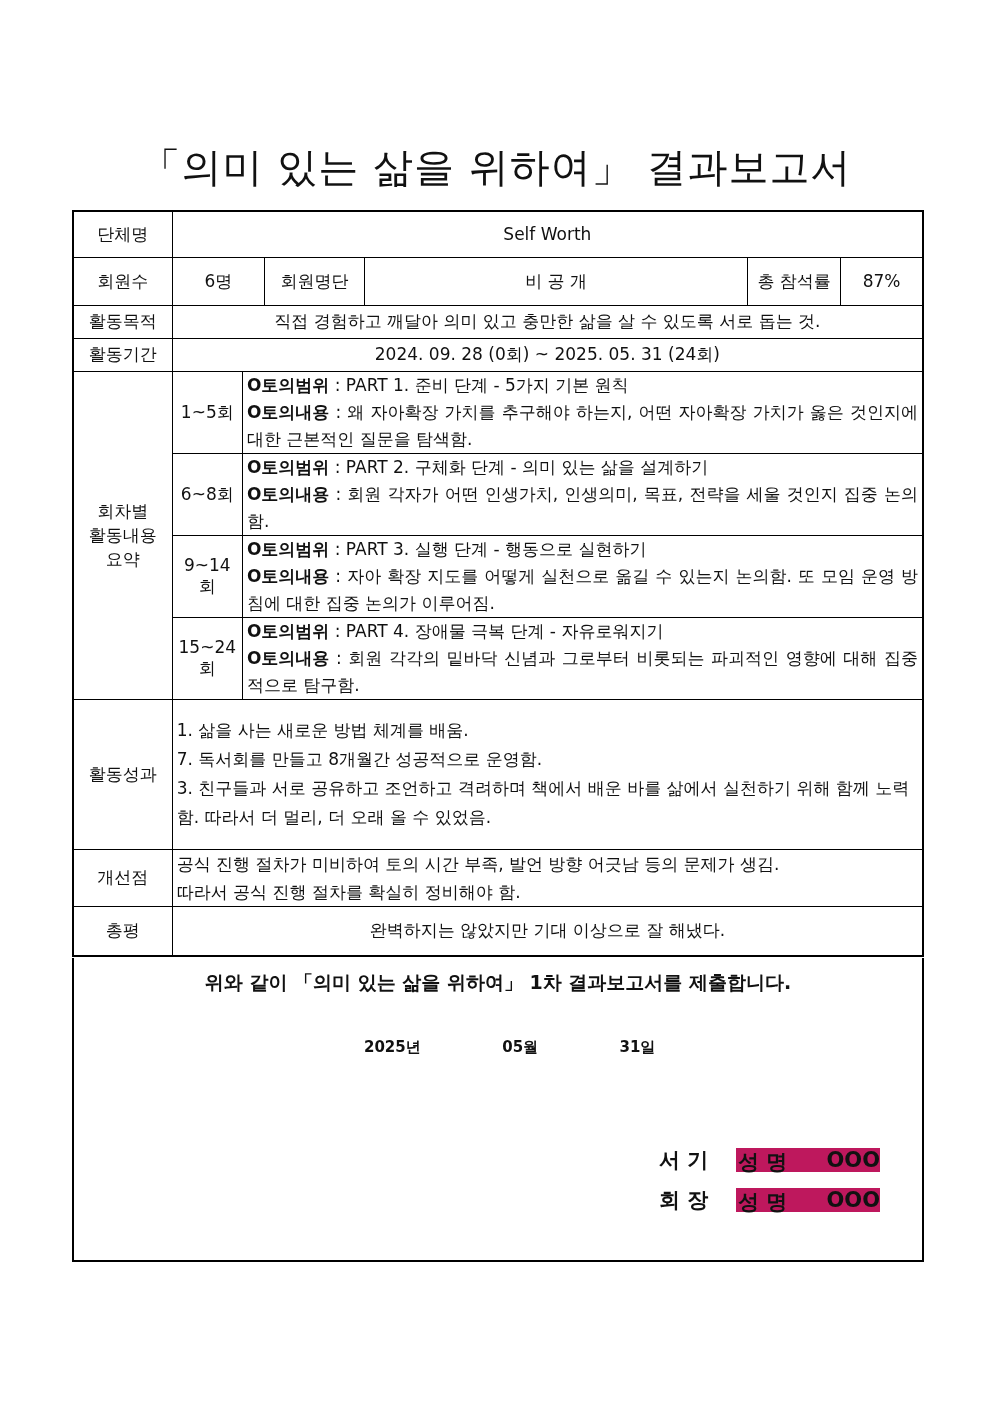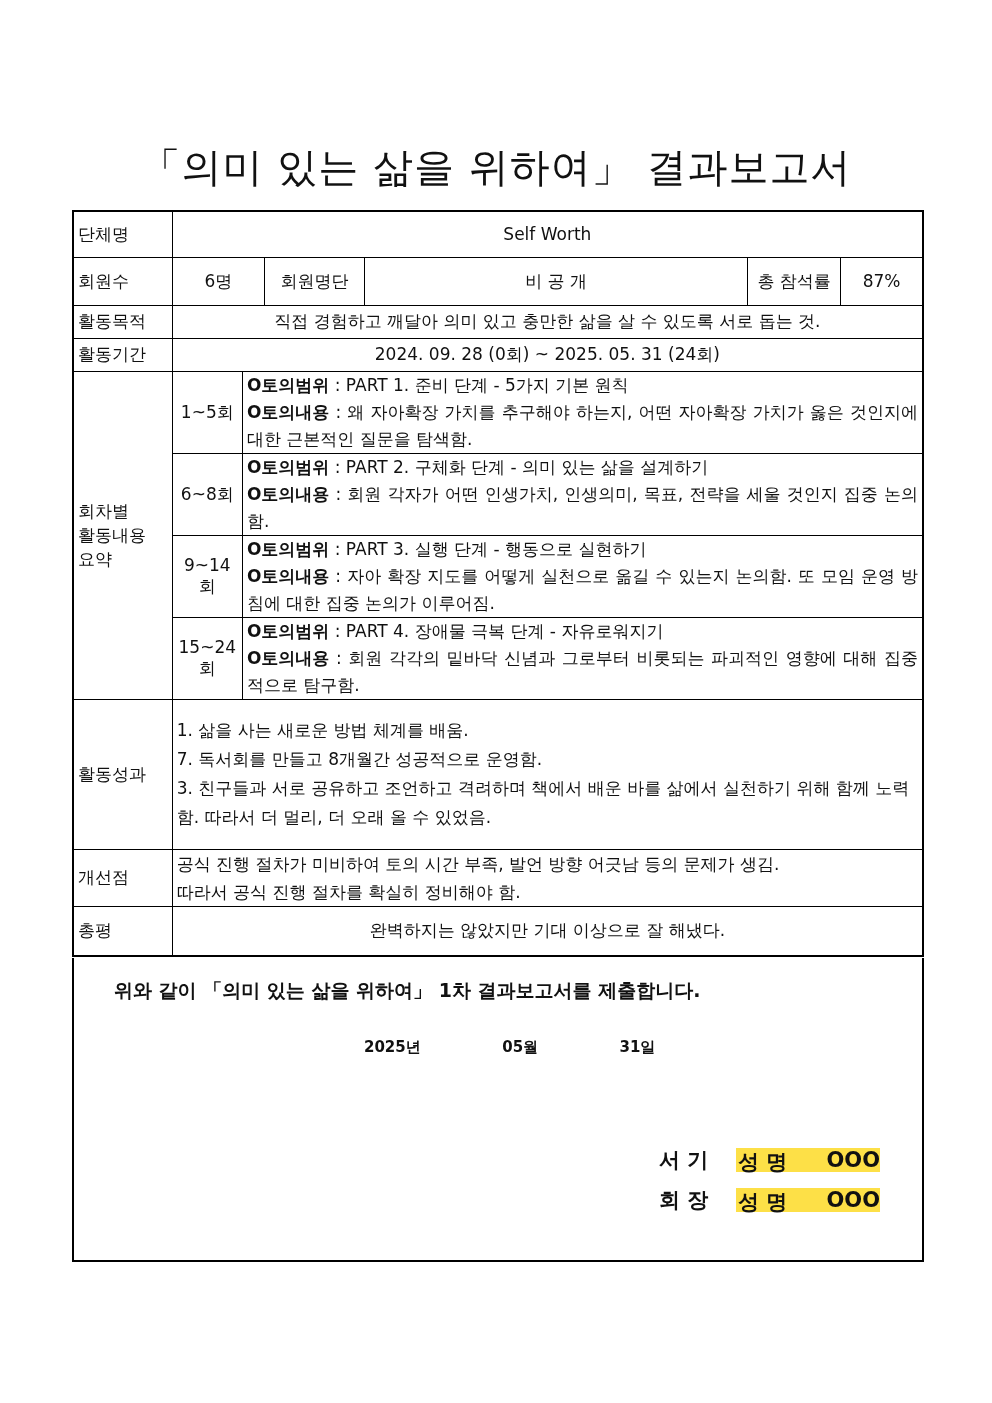--- a/index.html
+++ b/index.html
@@ -14,44 +14,44 @@
   }
   table.report {
     position: absolute; left: 72px; top: 210px; width: 852px;
     border-collapse: collapse; table-layout: fixed;
     font-size: 17px;
   }
   table.report td {
     border: 1px solid #000; padding: 0 4px; vertical-align: middle;
   }
   table.report { border: 2px solid #000; }
-  .lbl { text-align: left; }
+  .lbl { text-align: center; }
   .center { text-align: center; }
   .detail { line-height: 27px; padding: 2px 4px; text-align: justify; margin-left: 12px; }
   .detail b { font-weight: bold; }
   .results { line-height: 29px; padding: 10px 4px; }
   .improve { line-height: 28px; padding: 1px 2px; }
   .footer {
     position: absolute; left: 72px; top: 958px; width: 848px; height: 302px;
     border: 2px solid #000; border-top: none;
   }
   .submit-line {
-    position: absolute; left: 0; width: 100%; top: 20px;
-    text-align: left; font-size: 19px; font-weight: bold; padding-left: 40px;
+    position: absolute; left: 0; width: 100%; top: 12px;
+    text-align: center; font-size: 19px; font-weight: bold;
   }
   .date-line {
     position: absolute; top: 80px; left: 290px; font-size: 15px; font-weight: bold;
   }
   .date-line span { display: inline-block; }
   .sig {
     position: absolute; left: 585px; font-size: 21px; font-weight: bold;
   }
   .sig .role { display: inline-block; width: 77px; margin-top: 42px; }
   .sig .hl {
-    display: inline-block; background: #fde047; width: 144px;
+    display: inline-block; background: #be185d; width: 144px;
     position: relative;
   }
   .sig .hl .nm { position: absolute; left: 2px; }
   .sig .hl .val { position: absolute; right: 0; }
   .addressee {
     position: absolute; left: 18px; top: 258px; font-size: 26px; font-weight: bold;
   }
 </style>
 </head>
 <body>

